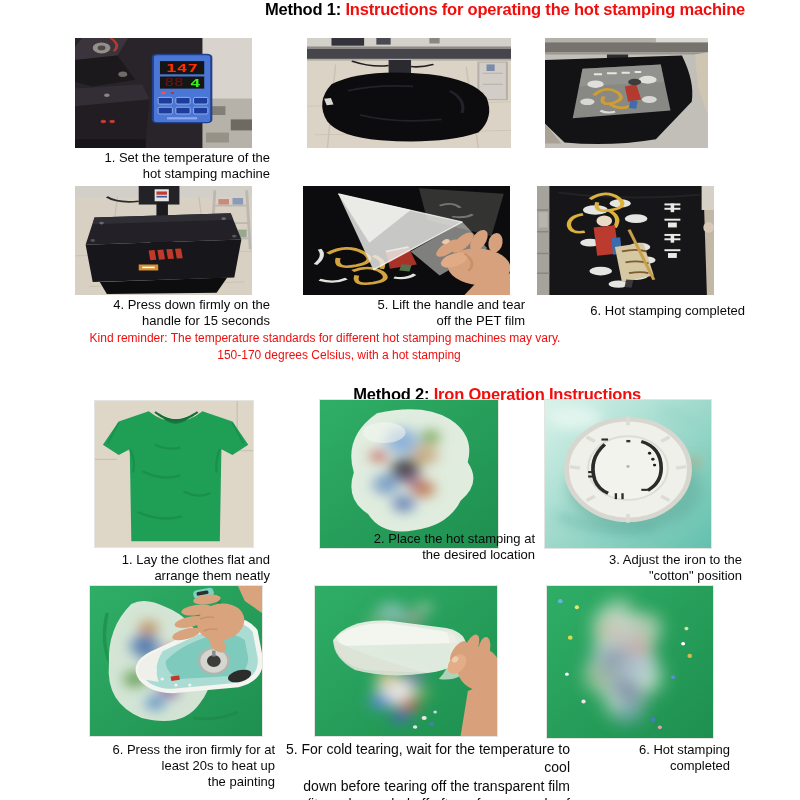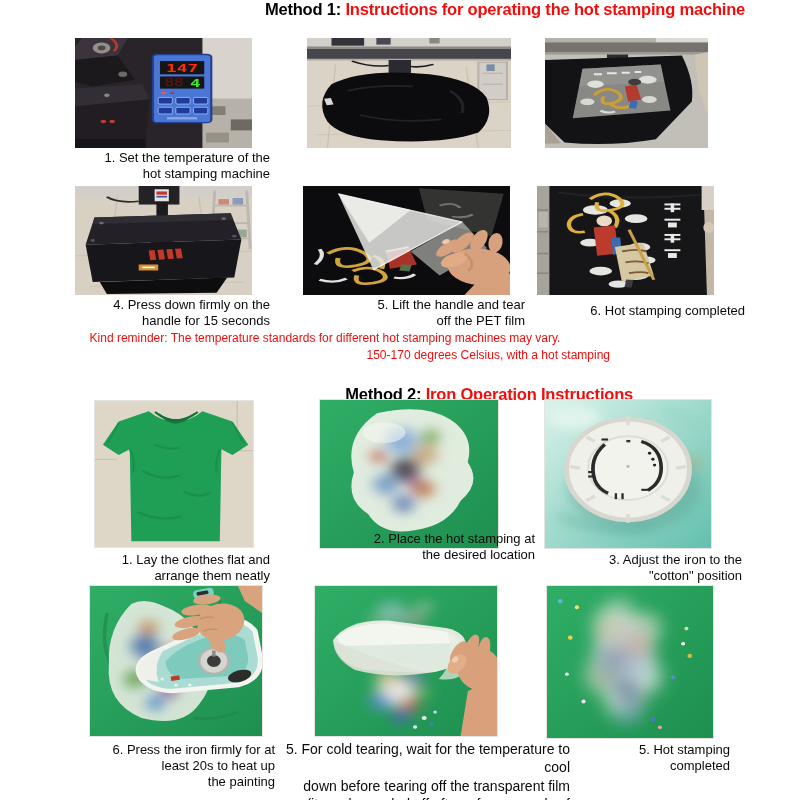--- a/index.html
+++ b/index.html
@@ -7,21 +7,21 @@
         font-family:"Liberation Sans",sans-serif;color:#000}
   .title{position:absolute;margin:0;font-size:16.5px;font-weight:bold;letter-spacing:-0.2px;
          text-align:right;white-space:nowrap}
   .title .red{color:var(--accent_red)}
   .ph{position:absolute;overflow:hidden;background:#fca5a5}
   .ph svg{display:block;width:100%;height:100%}
   .fr{outline:1px solid #e4e4e0}
   .cap{position:absolute;font-size:13px;line-height:1.22;color:#0a0a0a;text-align:right;white-space:pre-line}
   .cap.small{font-size:14px;line-height:1.32}
   .reminder{position:absolute;color:var(--accent_red);font-size:12px;line-height:17px;text-align:center}
-  .reminder .r3{text-align:right;padding-left:28px}
+  .reminder .r3{text-align:center;padding-left:28px}
 </style>
 </head>
 <body>
 
 <svg width="0" height="0" style="position:absolute" aria-hidden="true">
   <defs>
     <filter id="b5" x="-60%" y="-60%" width="220%" height="220%">
         <feGaussianBlur stdDeviation="4"></feGaussianBlur>
       </filter>
     <filter id="b6" x="-60%" y="-60%" width="220%" height="220%">
@@ -267,21 +267,21 @@
 handle for 15 seconds</div>
   <div class="cap" style="left:310px;top:297px;width:215px">5. Lift the handle and tear
 off the PET film</div>
   <div class="cap" style="left:525px;top:303px;width:220px">6. Hot stamping completed</div>
 
   <div class="reminder" style="left:40px;top:330px;width:570px">
     <div class="r1">Kind reminder: The temperature standards for different hot stamping machines may vary.</div>
     <div class="r3">150-170 degrees Celsius, with a hot stamping</div>
   </div>
 
-  <h1 class="title" style="left:8px;top:385px;width:625px"><span>Method 2: </span><span class="red">Iron Operation Instructions</span></h1>
+  <h1 class="title" style="left:16px;top:385px;width:625px"><span>Method 2: </span><span class="red">Iron Operation Instructions</span></h1>
 
   <div class="ph fr" style="left:95px;top:401px;width:158px;height:146px">
     <svg viewBox="0 0 100 100" preserveAspectRatio="none">
       <rect width="100" height="100" fill="#ded7c8"></rect>
       <path d="M0,40 H14 M86,34 H100 M90,0 V34" stroke="#cbc3b2" stroke-width="0.9" fill="none"></path>
       <path d="M34,7 L15,14 L5,30 L15,37 L22,33 L23,96 L79,96 L80,33 L87,37 L97,30 L87,14 L68,7 Q60,14 51,14 Q42,14 34,7 Z" fill="#1f9e55"></path>
       <path d="M40,8 Q51,17 63,8 Q58,15 51,15.5 Q44,15 40,8 Z" fill="#157a40"></path>
       <path d="M38,7.5 Q51,19 65,7.5" stroke="#146e3a" stroke-width="1.4" fill="none"></path>
       <path d="M15,15 L8,29 M87,15 L94,29" stroke="#178a49" stroke-width="1" opacity="0.7"></path>
       <path d="M30,48 q12,7 24,3 M56,62 q10,5 17,1 M27,76 q14,7 28,3 M38,30 q8,4 16,2" stroke="#1b8d4c" stroke-width="1.6" fill="none" opacity="0.85"></path>
@@ -470,16 +470,16 @@
     </svg>
   </div>
 
   <div class="cap" style="left:55px;top:742px;width:220px">6. Press the iron firmly for at
 least 20s to heat up
 the painting</div>
   <div class="cap small" style="left:280px;top:740px;width:290px">5. For cold tearing, wait for the temperature to cool
 down before tearing off the transparent film
 (it can be peeled off after a few seconds of
 hot tearing pressure)</div>
-  <div class="cap" style="left:540px;top:742px;width:190px">5. Hot stamping
+  <div class="cap" style="left:540px;top:742px;width:190px">6. Hot stamping
 completed</div>
 
 </div>
 
 </body></html>

